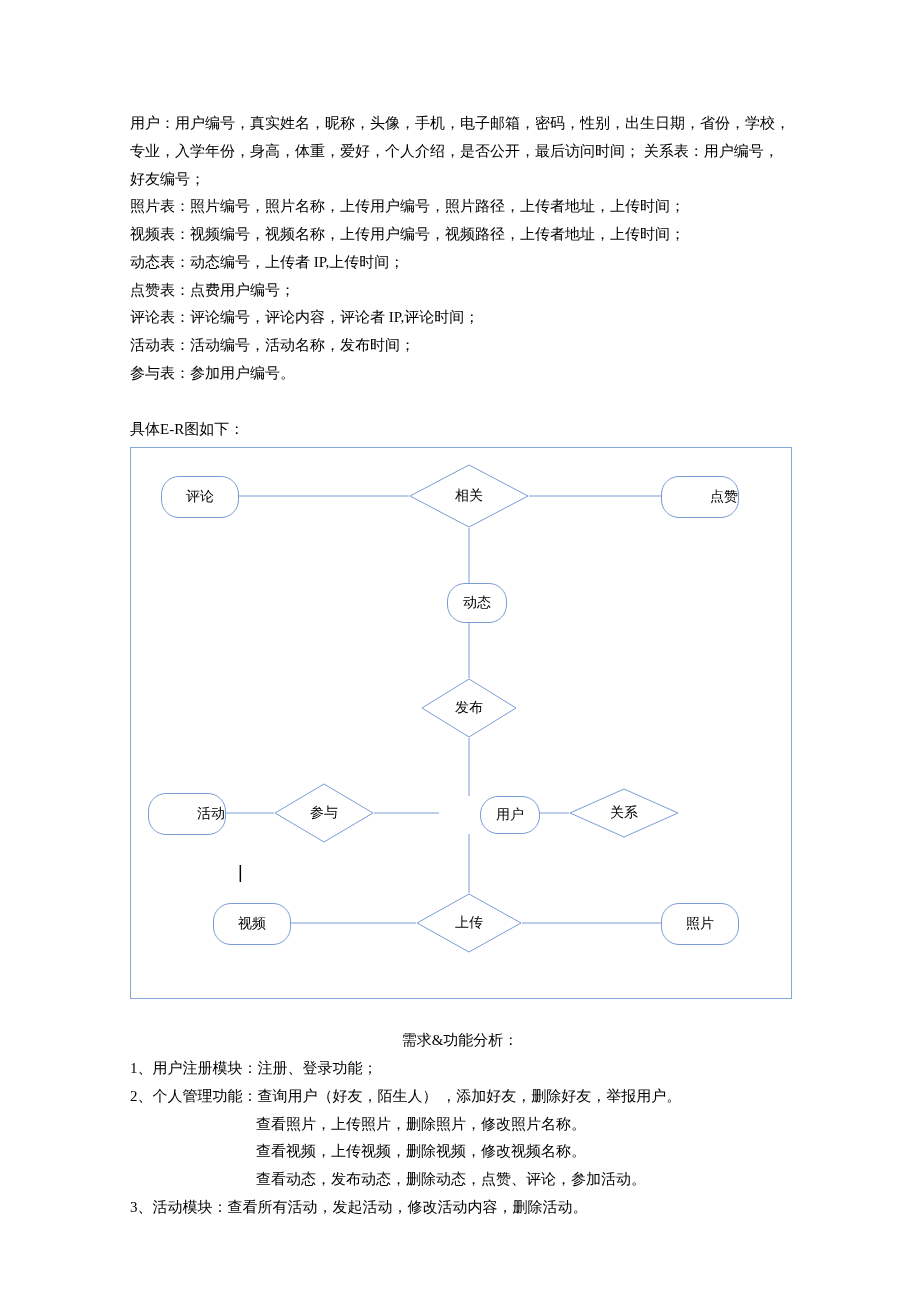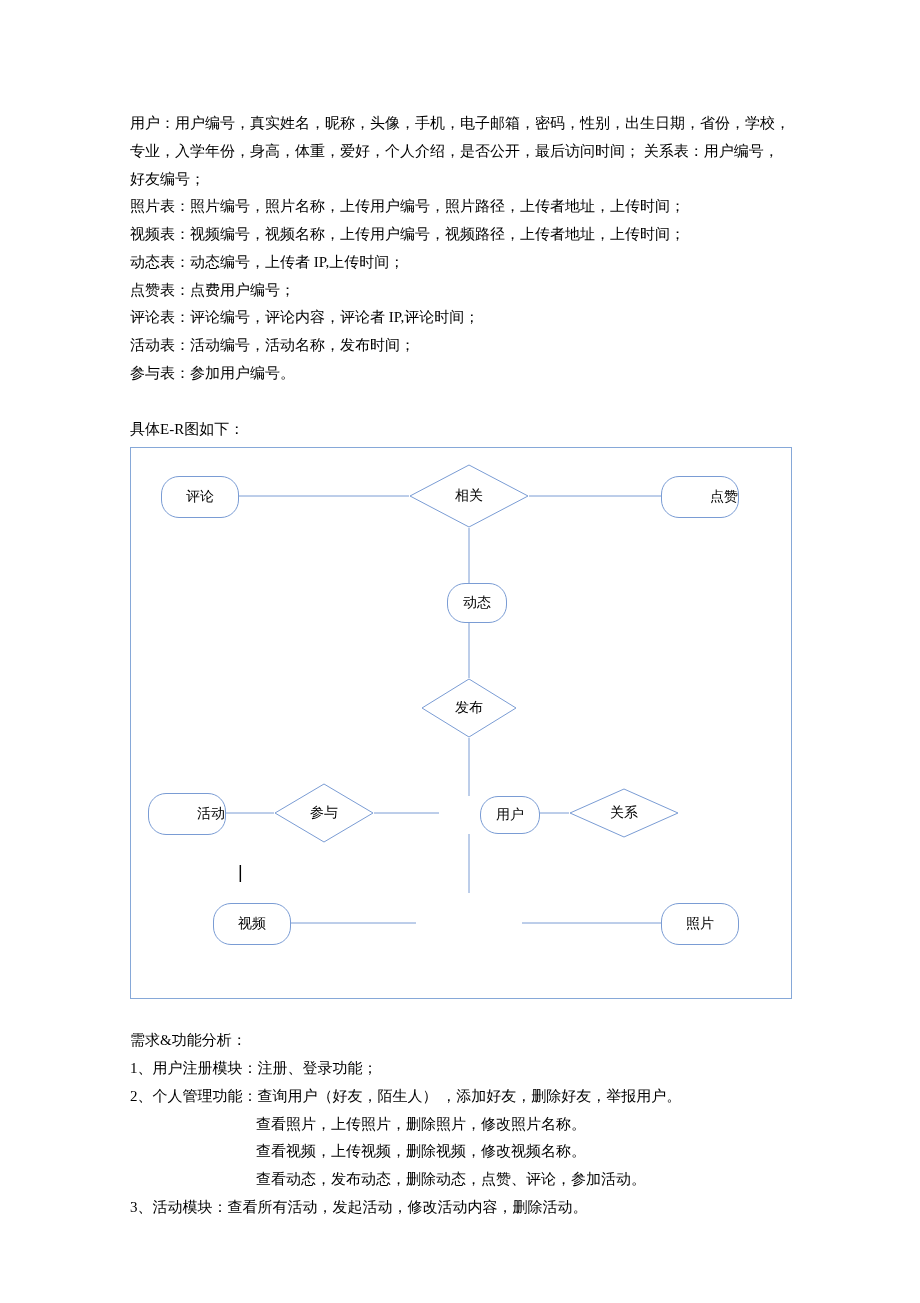--- a/index.html
+++ b/index.html
@@ -54,20 +54,21 @@
   }
   .conn {
     position: absolute;
     top: 0; left: 0;
     width: 660px;
     height: 550px;
     z-index: 1;
   }
   .section-title {
     margin-top: 28px;
+    text-align: center;
   }
   .indent {
     padding-left: 8.4em;
   }
   .caret {
     position: absolute;
     font-family: sans-serif;
     font-size: 18px;
     color: #000;
     z-index: 2;
@@ -153,20 +154,26 @@
       </svg>
     <span>关系</span>
   </div>
 
   <div class="caret" style="left:107px;top:408px;">|</div>
 
   <div class="shape rect" style="left:82px; top:455px; width:78px; height:42px;font-family:Liberation Serif, serif;">
     <span>视频</span>
   </div>
 
+  <div class="shape diamond" style="left:285px; top:445px; width:106px; height:60px;">
+    <svg viewBox="0 0 106 60" preserveAspectRatio="none">
+        <path d="M53 1 L105 30 L53 59 L1 30 Z" fill="#fff" stroke="#7a9cd4"></path>
+      </svg>
+    <span>上传</span>
+  </div>
 
   <div class="shape rect" style="left:530px; top:455px; width:78px; height:42px;">
     <span>照片</span>
   </div>
 
 </div>
 
 <p class="para section-title">需求&amp;功能分析：</p>
 <p class="para">1、用户注册模块：注册、登录功能；</p>
 <p class="para">2、个人管理功能：查询用户（好友，陌生人） ，添加好友，删除好友，举报用户。</p>

